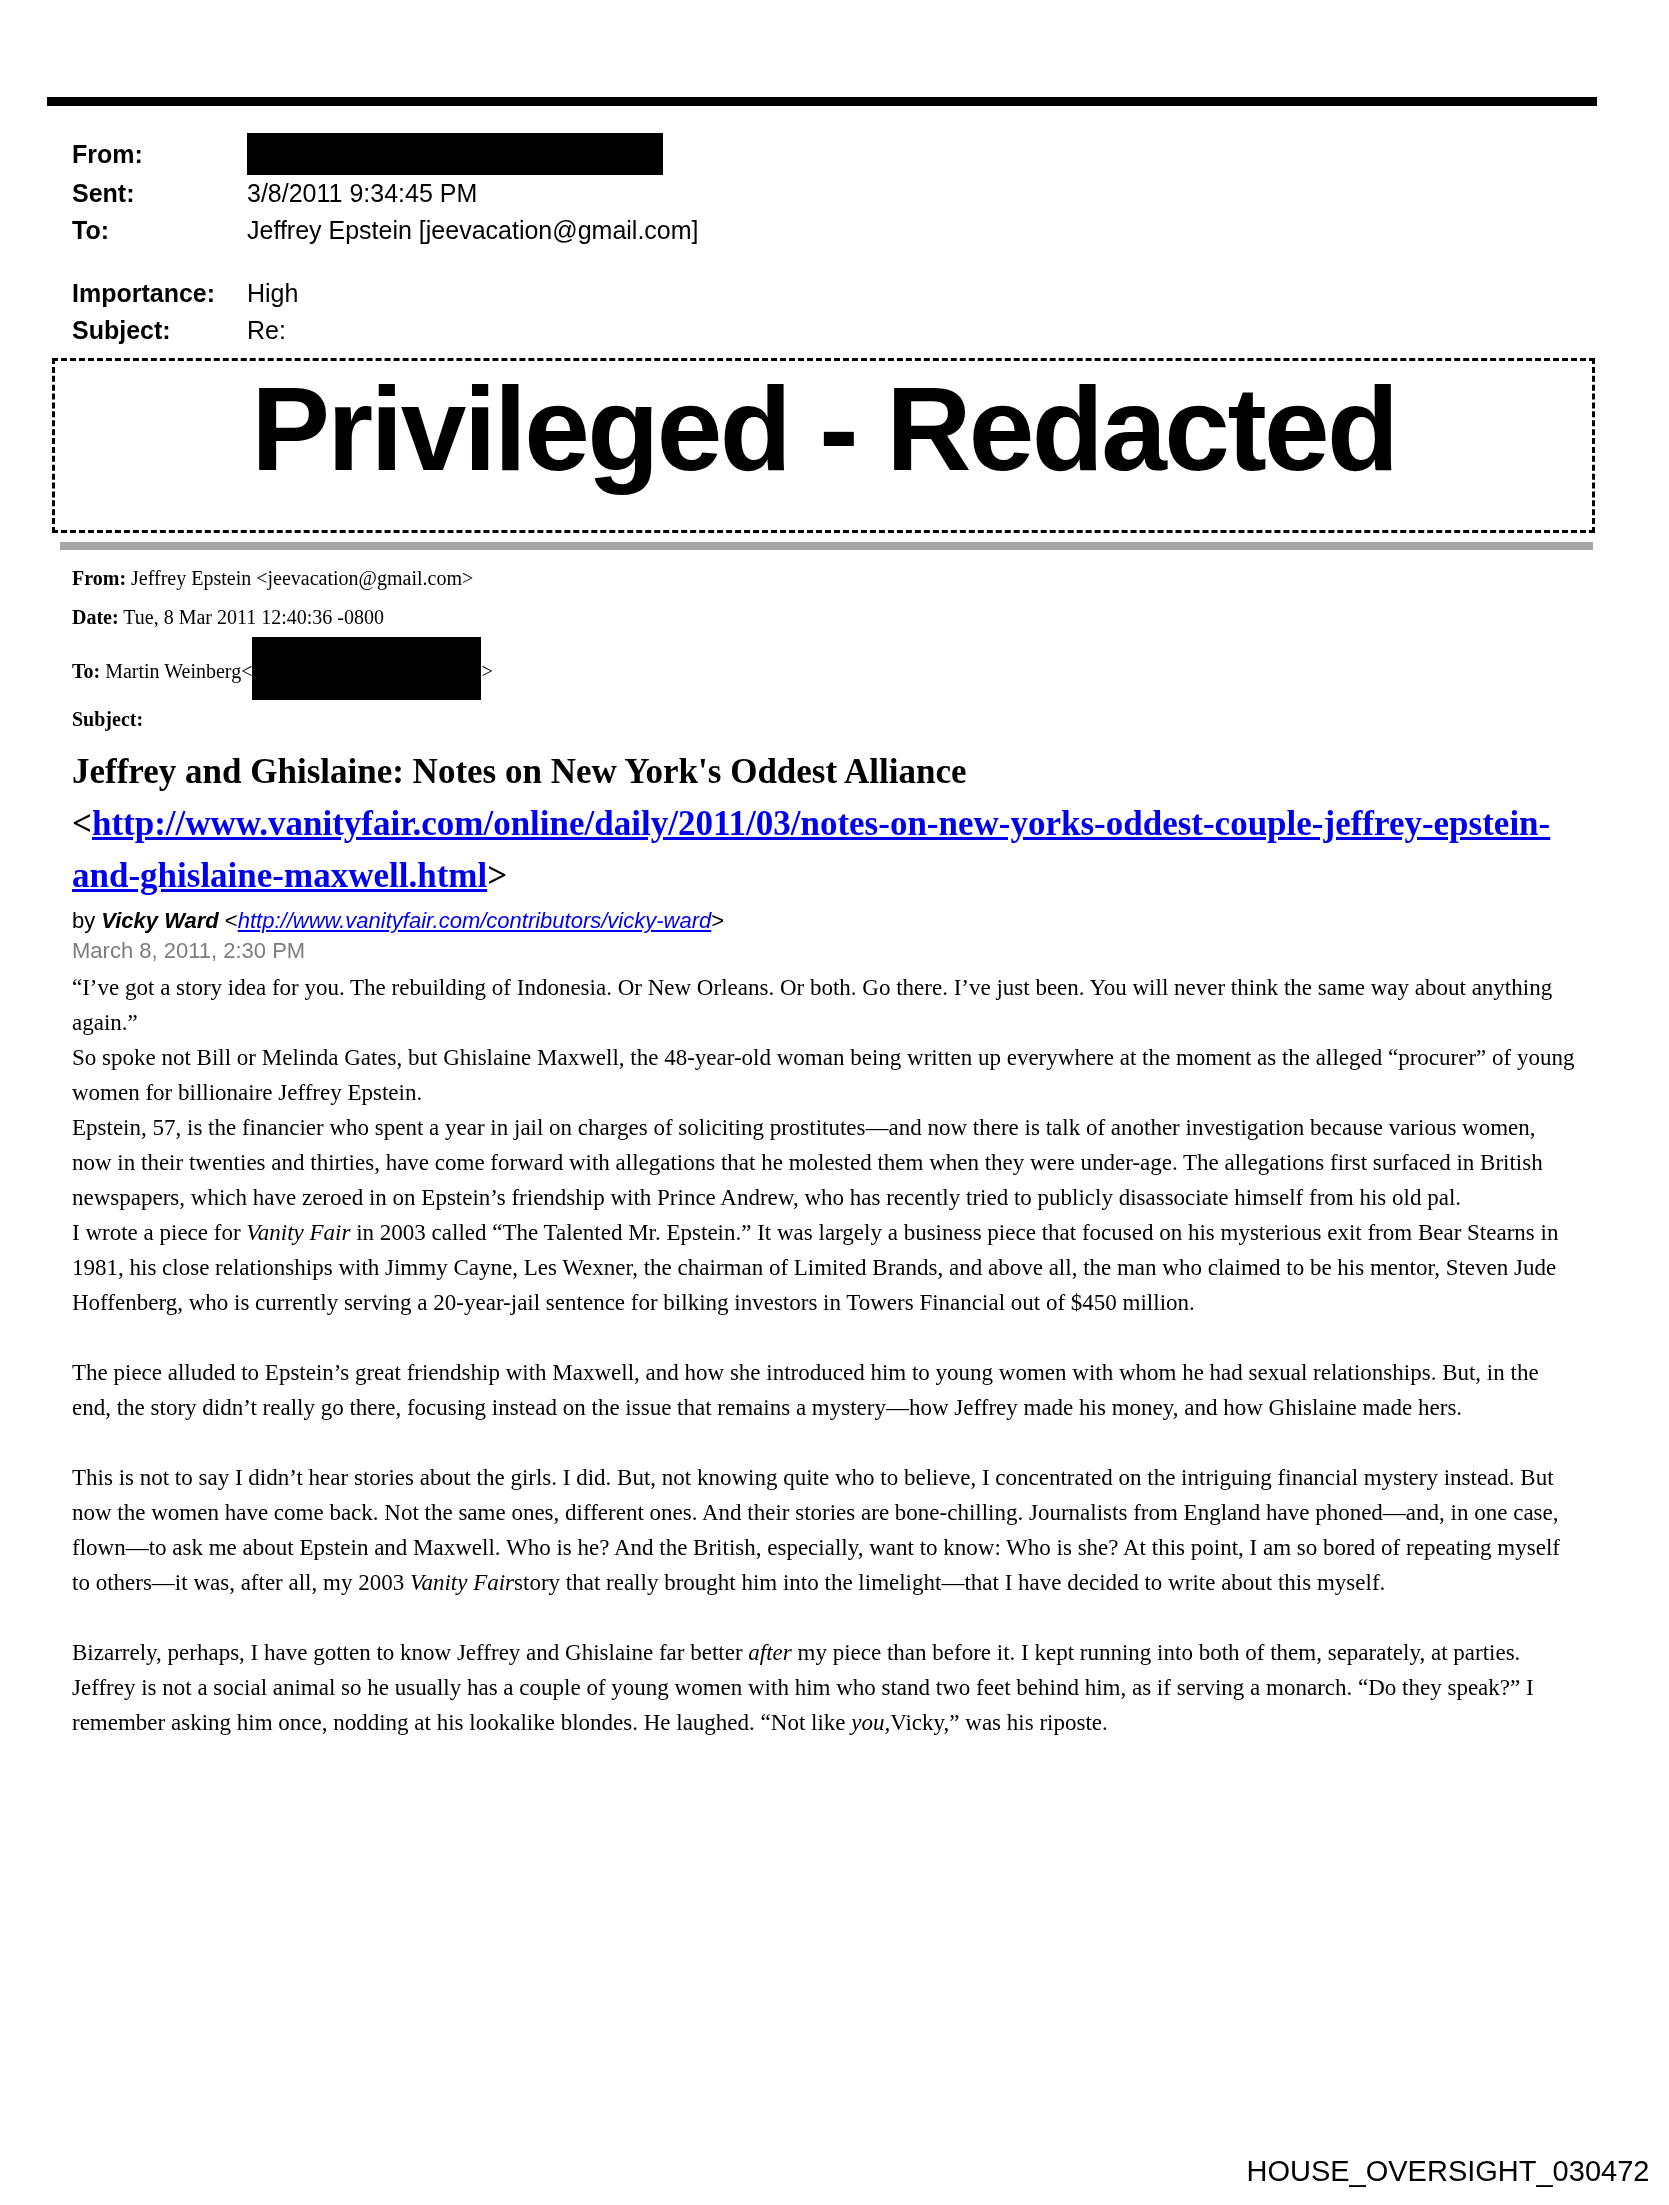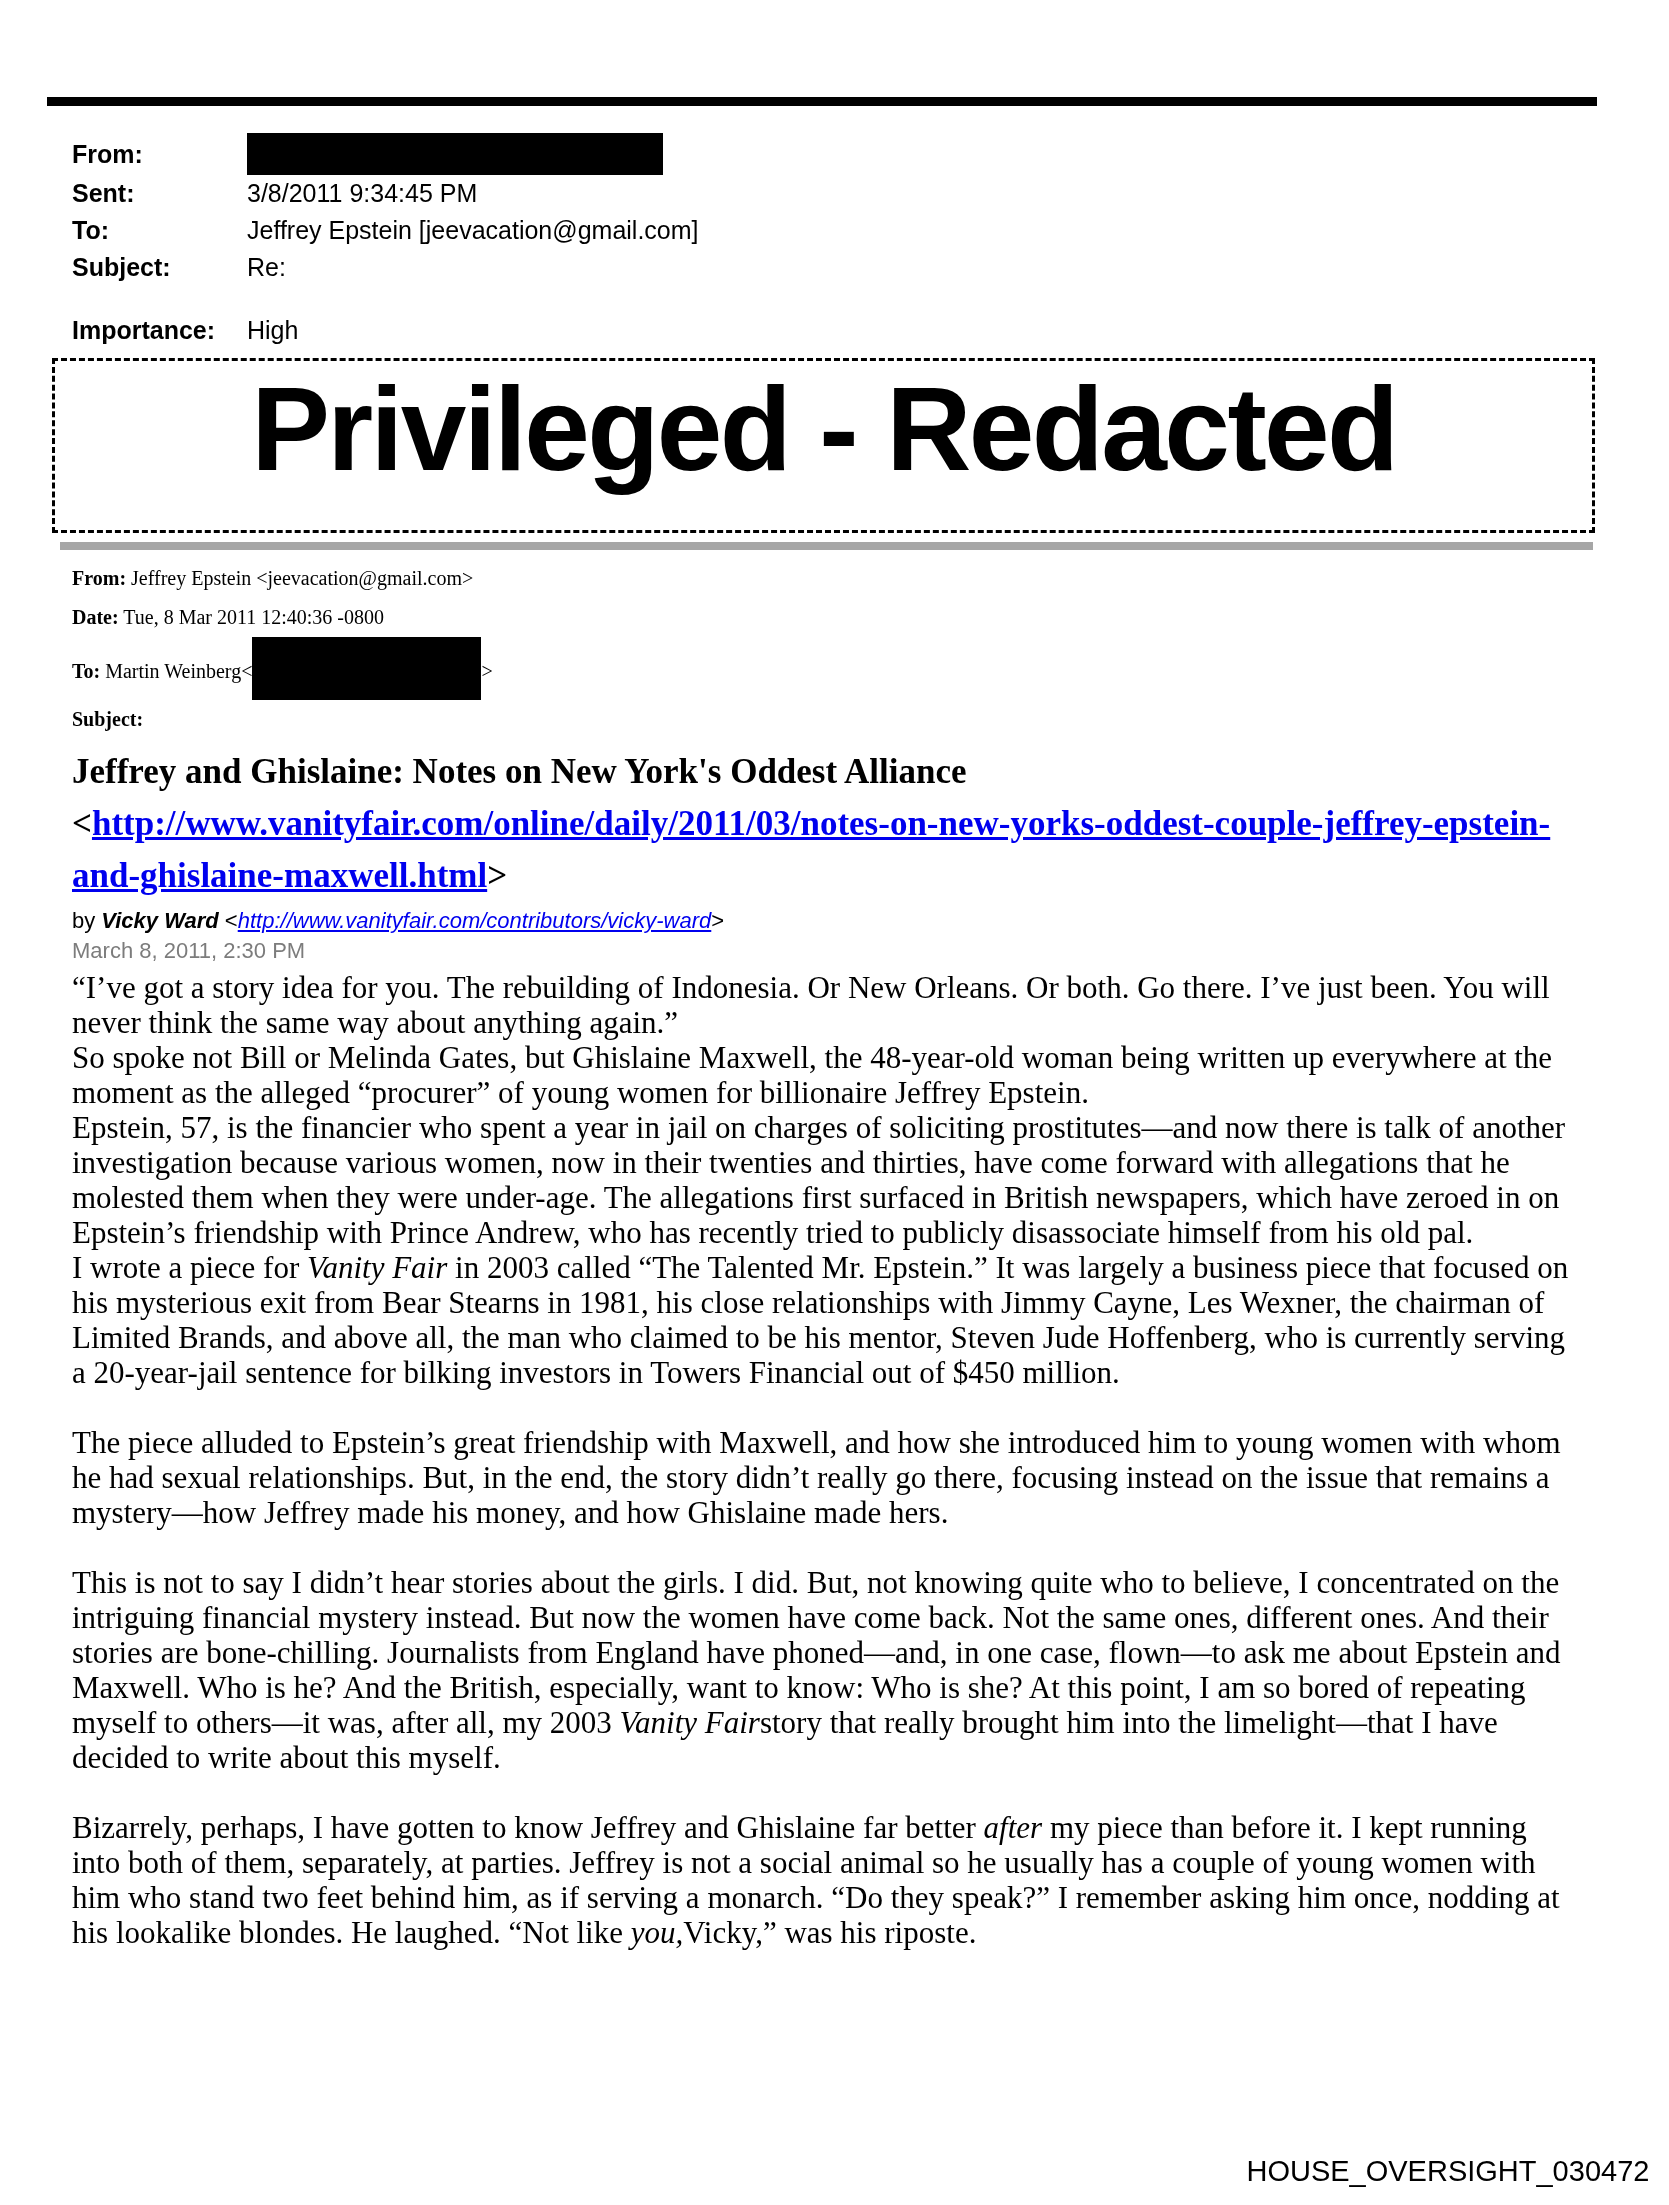--- a/index.html
+++ b/index.html
@@ -118,21 +118,21 @@
     font-family: "Liberation Sans", sans-serif;
     font-size: 22px;
     line-height: 29px;
     color: var(--dateline-gray, #7c7c7c);
   }
 
   
   .article-body {
     margin-top: 5.2px;
     font-family: "Liberation Serif", serif;
-    font-size: 31px;
+    font-size: 23px;
     line-height: 35px;
   }
   .article-body p { margin: 0; }
   .article-body p.gap { margin-top: 35px; }
   .article-body .it { font-style: italic; }
 
   
   .footer-id {
     position: absolute;
     right: 19.6px;
@@ -152,25 +152,25 @@
     <div class="outer-header">
       <div class="oh-row">
         <span class="oh-label">From:</span><span class="redact-bar-from"></span>
       </div>
       <div class="oh-row">
         <span class="oh-label">Sent:</span><span>3/8/2011 9:34:45 PM</span>
       </div>
       <div class="oh-row">
         <span class="oh-label">To:</span><span>Jeffrey Epstein [jeevacation@gmail.com]</span>
       </div>
-      <div class="oh-row">
-        <span class="oh-label">Subject:</span><span>Re:</span>
-      </div>
       <div class="oh-row oh-importance">
         <span class="oh-label">Importance:</span><span>High</span>
+      </div>
+      <div class="oh-row">
+        <span class="oh-label">Subject:</span><span>Re:</span>
       </div>
     </div>
 
     <div class="banner">
       <span class="banner-text">Privileged - Redacted</span>
     </div>
 
     <div class="gray-rule"></div>
 
     <div class="inner-header">

